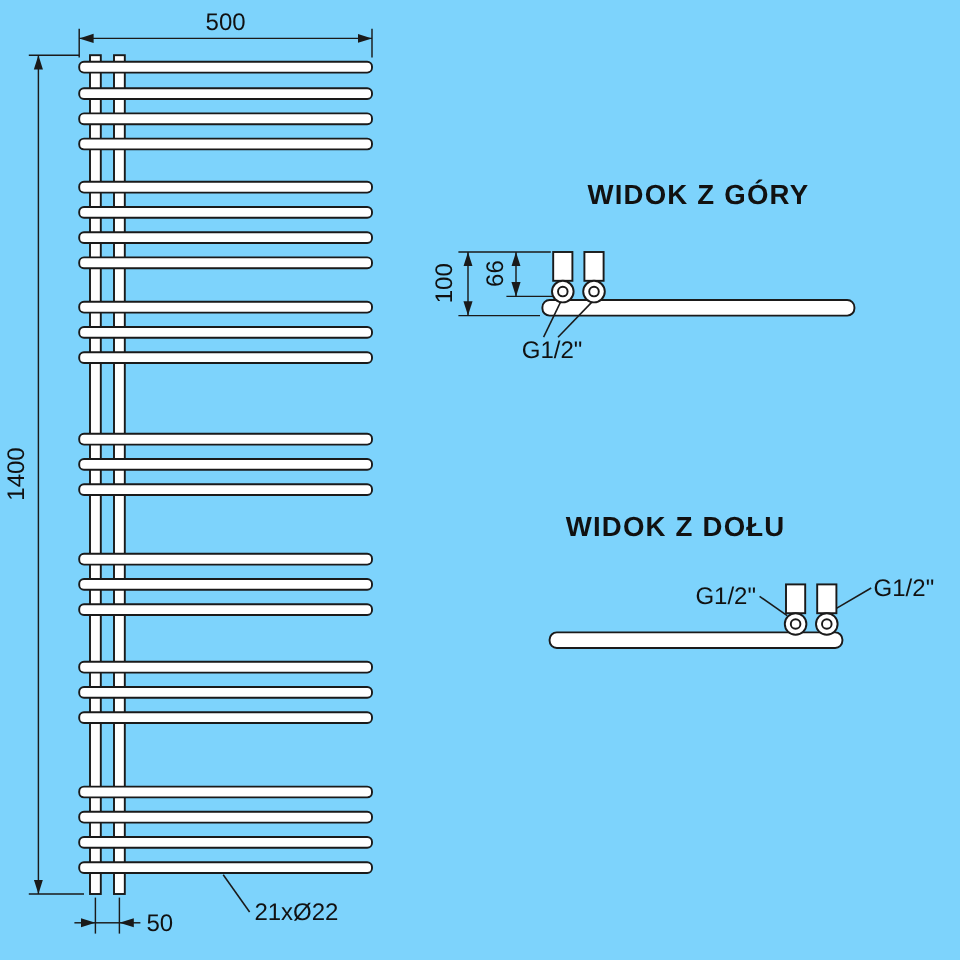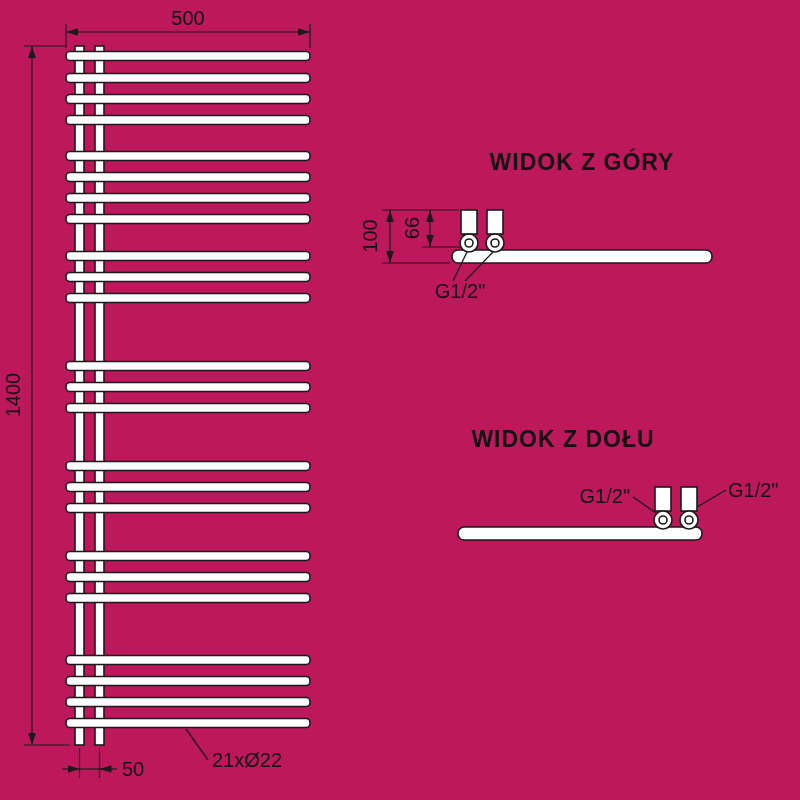--- a/index.html
+++ b/index.html
@@ -1,16 +1,16 @@
 <!DOCTYPE html>
 <html><head>
 <meta charset="utf-8">
 <style>
   html,body{margin:0;padding:0;background:#ffffff;}
-  .page{position:relative;width:800px;height:800px;background:#be185d;overflow:hidden;}
+  .page{position:relative;width:800px;height:800px;background:#7dd3fc;overflow:hidden;}
   svg{display:block;}
   .tube{fill:#ffffff;stroke:#1a1a1a;stroke-width:1.6;}
   .solid{fill:#ffffff;stroke:#1a1a1a;stroke-width:1.6;}
   .dim{stroke:#1a1a1a;stroke-width:1.2;fill:none;}
   .leader{stroke:#1a1a1a;stroke-width:1.3;fill:none;}
   .txt{font-family:"Liberation Sans","DejaVu Sans",sans-serif;font-size:20px;fill:#111;}
   .title{font-size:23px;font-weight:bold;letter-spacing:1px;}
 </style>
 </head>
 <body>

